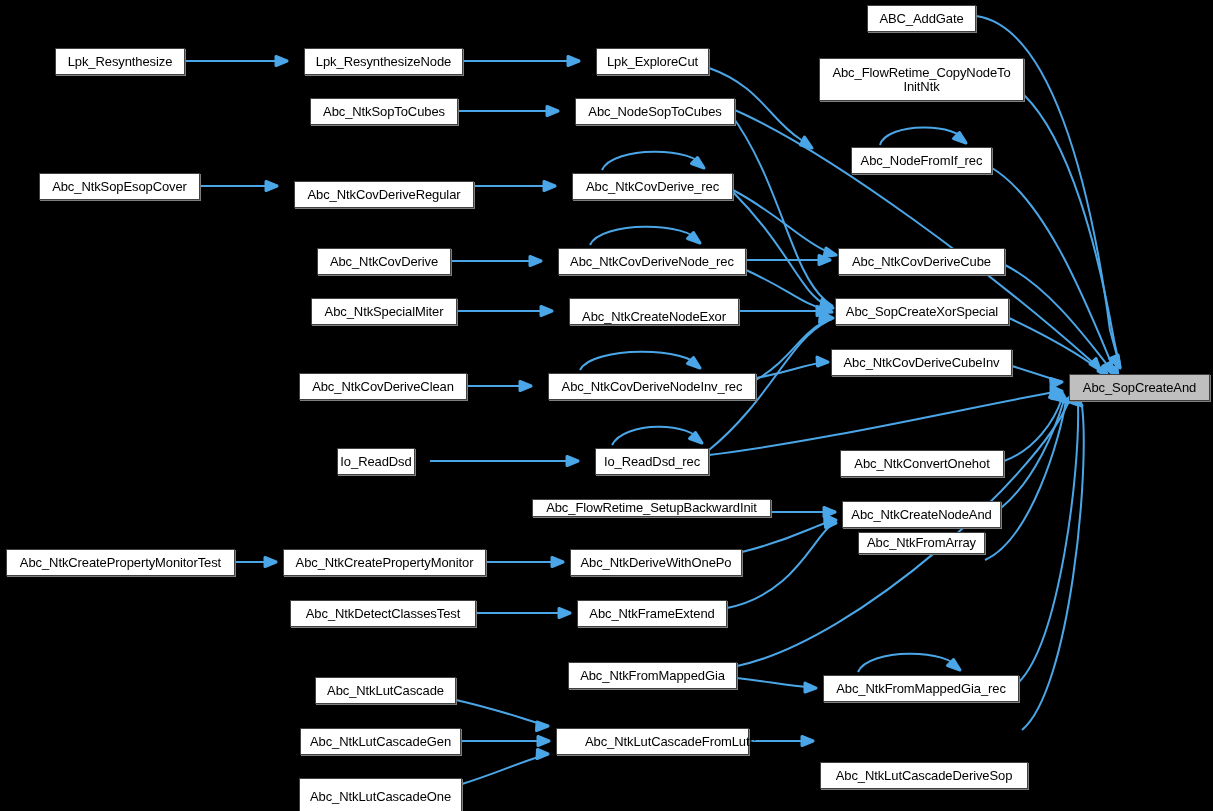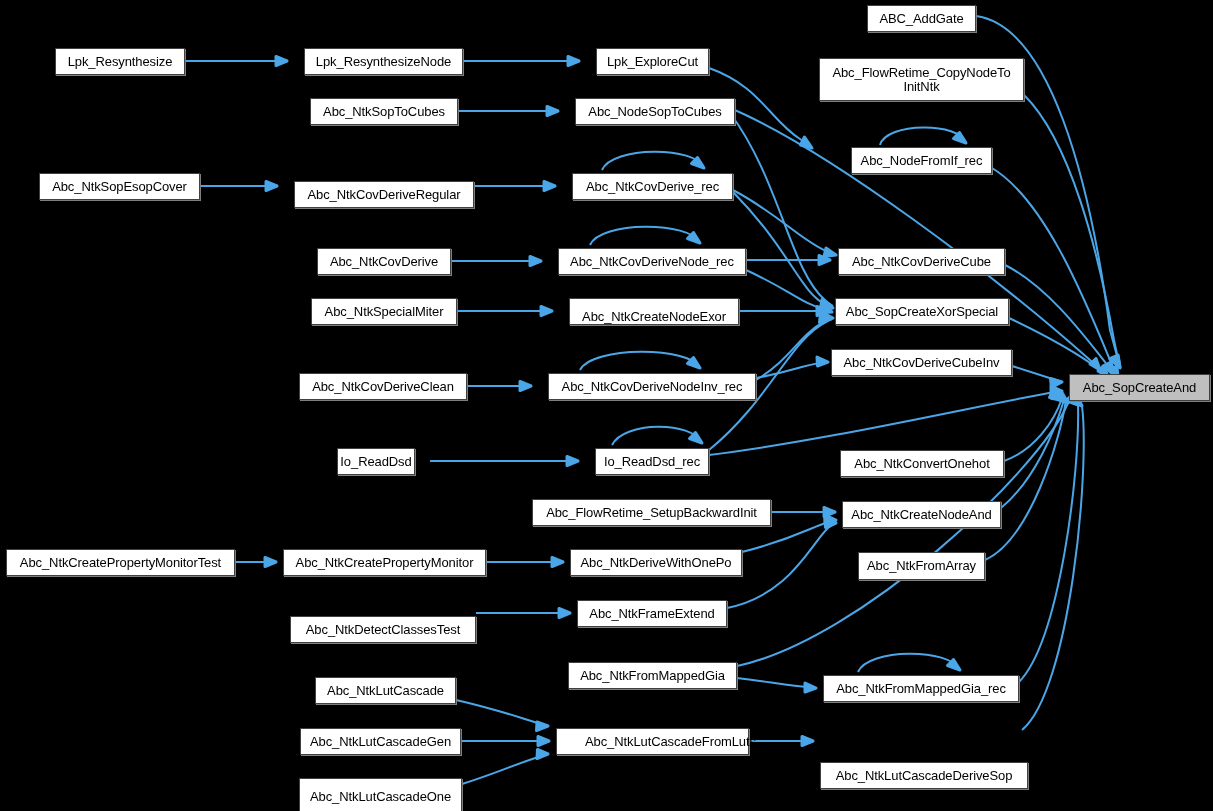--- a/index.html
+++ b/index.html
@@ -174,27 +174,27 @@
       <div class="node" style="left: 311px; top: 298px; width: 146px; height: 27px;"><span class="label">Abc_NtkSpecialMiter</span></div>
       <div class="node" style="left: 569px; top: 298px; width: 170px; height: 27px; align-items: flex-end;"><span class="label">Abc_NtkCreateNodeExor</span></div>
       <div class="node" style="left: 835px; top: 298px; width: 174px; height: 27px;"><span class="label">Abc_SopCreateXorSpecial</span></div>
       <div class="node" style="left: 831px; top: 349px; width: 181px; height: 27px;"><span class="label">Abc_NtkCovDeriveCubeInv</span></div>
       <div class="node" style="left: 299px; top: 373px; width: 168px; height: 27px;"><span class="label">Abc_NtkCovDeriveClean</span></div>
       <div class="node" style="left: 548px; top: 373px; width: 208px; height: 27px;"><span class="label">Abc_NtkCovDeriveNodeInv_rec</span></div>
       <div class="node highlight" style="left: 1069px; top: 374px; width: 141px; height: 27px;"><span class="label">Abc_SopCreateAnd</span></div>
       <div class="node" style="left: 337px; top: 448px; width: 78px; height: 27px;"><span class="label">Io_ReadDsd</span></div>
       <div class="node" style="left: 595px; top: 448px; width: 114px; height: 27px;"><span class="label">Io_ReadDsd_rec</span></div>
       <div class="node" style="left: 840px; top: 450px; width: 164px; height: 27px;"><span class="label">Abc_NtkConvertOnehot</span></div>
-      <div class="node" style="left: 532px; top: 499px; width: 239px; height: 27px;"><span class="label">Abc_FlowRetime_SetupBackwardInit</span></div>
+      <div class="node" style="left: 532px; top: 499px; width: 239px; height: 18px;"><span class="label">Abc_FlowRetime_SetupBackwardInit</span></div>
       <div class="node" style="left: 842px; top: 501px; width: 159px; height: 27px;"><span class="label">Abc_NtkCreateNodeAnd</span></div>
       <div class="node" style="left: 6px; top: 549px; width: 229px; height: 27px;"><span class="label">Abc_NtkCreatePropertyMonitorTest</span></div>
       <div class="node" style="left: 283px; top: 549px; width: 203px; height: 27px;"><span class="label">Abc_NtkCreatePropertyMonitor</span></div>
       <div class="node" style="left: 570px; top: 549px; width: 172px; height: 27px;"><span class="label">Abc_NtkDeriveWithOnePo</span></div>
-      <div class="node" style="left: 858px; top: 552px; width: 127px; height: 28px;"><span class="label">Abc_NtkFromArray</span></div>
-      <div class="node" style="left: 290px; top: 600px; width: 186px; height: 27px; margin-top: 16px;"><span class="label">Abc_NtkDetectClassesTest</span></div>
+      <div class="node" style="left: 858px; top: 532px; width: 127px; height: 22px;"><span class="label">Abc_NtkFromArray</span></div>
+      <div class="node" style="left: 290px; top: 600px; width: 186px; height: 27px;"><span class="label">Abc_NtkDetectClassesTest</span></div>
       <div class="node" style="left: 577px; top: 600px; width: 150px; height: 27px;"><span class="label">Abc_NtkFrameExtend</span></div>
       <div class="node" style="left: 568px; top: 662px; width: 169px; height: 27px;"><span class="label">Abc_NtkFromMappedGia</span></div>
       <div class="node" style="left: 823px; top: 675px; width: 196px; height: 27px;"><span class="label">Abc_NtkFromMappedGia_rec</span></div>
       <div class="node" style="left: 315px; top: 677px; width: 141px; height: 27px;"><span class="label">Abc_NtkLutCascade</span></div>
       <div class="node" style="left: 300px; top: 728px; width: 161px; height: 27px;"><span class="label">Abc_NtkLutCascadeGen</span></div>
       <div class="node" style="left: 556px; top: 728px; width: 193px; height: 27px; padding-left: 28px;"><span class="label">Abc_NtkLutCascadeFromLuts</span></div>
       <div class="node" style="left: 820px; top: 762px; width: 208px; height: 27px;"><span class="label">Abc_NtkLutCascadeDeriveSop</span></div>
       <div class="node" style="left: 299px; top: 778px; width: 163px; height: 37px; text-align: center;"><span class="label">Abc_NtkLutCascadeOne</span></div>
     </div>
 </div>

